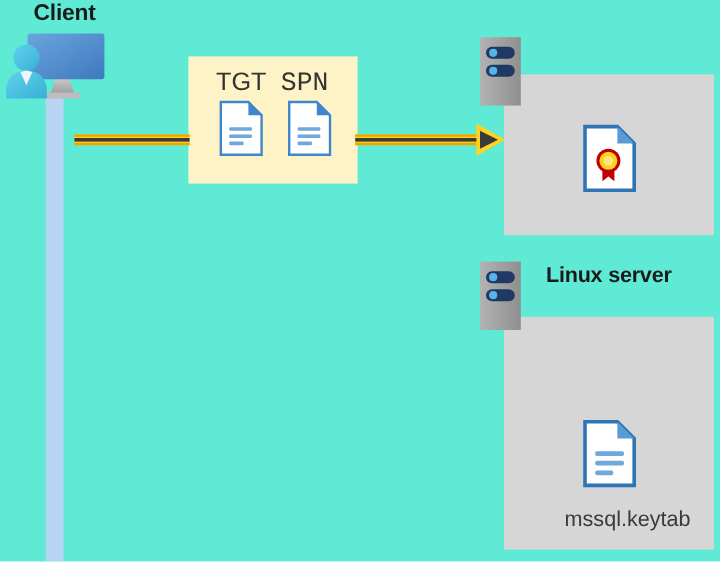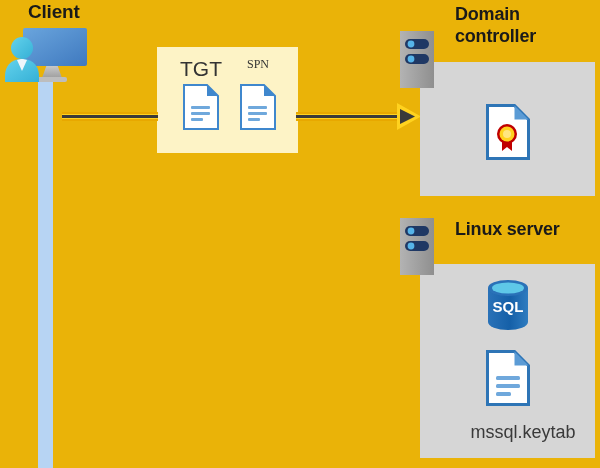--- a/index.html
+++ b/index.html
@@ -8,21 +8,21 @@
     padding: 0;
     background: #ffffff;
   }
   body {
     font-family: "Liberation Sans", sans-serif;
   }
   #canvas {
     position: relative;
     width: 600px;
     height: 468px;
-    background: #eab308;
+    background: #5eead4;
     overflow: hidden;
   }
 
   
   .abs { position: absolute; }
 
   .title-bold {
     font-family: "Liberation Sans", sans-serif;
     font-weight: bold;
     color: #1a1a1a;
@@ -68,24 +68,24 @@
     width: 46px;
     text-align: center;
     font-size: 21px;
     color: #333333;
     font-family: "Liberation Sans", sans-serif;
   }
   #spn-label {
     left: 234px;
     top: 57px;
     width: 48px;
-    text-align: center;
-    font-size: 12px;
+    text-align: left;
+    font-size: 22px;
     color: #333333;
-    font-family: Liberation Serif, serif;
+    font-family: Liberation Mono, monospace;
   }
   #tgt-doc { left: 183px; top: 84px; width: 36px; height: 46px; }
   #spn-doc { left: 240px; top: 84px; width: 36px; height: 46px; }
 
   
   .flow-seg { height: 9px; }
   #flow-seg-1 { left: 62px;  top: 112px; width: 96px; }
   #flow-seg-2 { left: 296px; top: 112px; width: 106px; }
   .flow-seg-inner {
     position: absolute;
@@ -244,24 +244,20 @@
         </linearGradient>
       </defs>
       <rect x="0" y="0" width="34" height="57" fill="url(#gTowerA)"></rect>
       <rect x="5" y="8" width="24" height="10" rx="5" fill="#1f3864"></rect>
       <circle cx="11" cy="13" r="3.4" fill="#56b4e9"></circle>
       <rect x="5" y="23" width="24" height="10" rx="5" fill="#1f3864"></rect>
       <circle cx="11" cy="28" r="3.4" fill="#56b4e9"></circle>
     </svg>
   </div>
 
-  <div class="abs title-bold" id="dc-title">
-    <div>Domain</div>
-    <div>controller</div>
-  </div>
 
   <div class="abs" id="cert-doc">
     <svg viewBox="0 0 44 56" width="44" height="56">
       <path d="M1.5 1.5 h27 l14 14 v39 h-41 z" fill="#ffffff" stroke="#2e75b6" stroke-width="3"></path>
       <path d="M28.5 1.5 l14 14 h-14 z" fill="#5b9bd5"></path>
 
       <path d="M16 34 l0 13 l5 -4 l5 4 l0 -13 z" fill="#c00000"></path>
 
       <circle cx="21" cy="30" r="10" fill="#c00000"></circle>
       <circle cx="21" cy="30" r="7.5" fill="#ffd21f"></circle>
@@ -276,35 +272,20 @@
       <rect x="0" y="0" width="34" height="57" fill="url(#gTowerA)"></rect>
       <rect x="5" y="8" width="24" height="10" rx="5" fill="#1f3864"></rect>
       <circle cx="11" cy="13" r="3.4" fill="#56b4e9"></circle>
       <rect x="5" y="23" width="24" height="10" rx="5" fill="#1f3864"></rect>
       <circle cx="11" cy="28" r="3.4" fill="#56b4e9"></circle>
     </svg>
   </div>
 
   <div class="abs title-bold" id="linux-title">Linux server</div>
 
-  <div class="abs" id="sql-db">
-    <svg viewBox="0 0 48 54" width="48" height="54">
-      <defs>
-        <linearGradient id="gSql" x1="0" y1="0" x2="1" y2="0">
-          <stop offset="0%" stop-color="#2a72b8"></stop>
-          <stop offset="55%" stop-color="#1560a8"></stop>
-          <stop offset="100%" stop-color="#2f7cc0"></stop>
-        </linearGradient>
-      </defs>
-      <path d="M4 10 h40 v34 a20 8 0 0 1 -40 0 z" fill="url(#gSql)"></path>
-      <ellipse cx="24" cy="10" rx="20" ry="8" fill="#2a72b8"></ellipse>
-      <ellipse cx="24" cy="10" rx="16" ry="5.6" fill="#5ec8e8"></ellipse>
-      <text x="24" y="34" font-family="Liberation Sans, sans-serif" font-size="15" font-weight="bold" fill="#ffffff" text-anchor="middle">SQL</text>
-    </svg>
-  </div>
 
   <div class="abs" id="keytab-doc">
     <svg viewBox="0 0 44 56" width="44" height="56">
       <path d="M1.5 1.5 h27 l14 14 v39 h-41 z" fill="#ffffff" stroke="#2e75b6" stroke-width="3"></path>
       <path d="M28.5 1.5 l14 14 h-14 z" fill="#5b9bd5"></path>
       <rect x="10" y="26" width="24" height="4" rx="1.5" fill="#6fa8dc"></rect>
       <rect x="10" y="34" width="24" height="4" rx="1.5" fill="#6fa8dc"></rect>
       <rect x="10" y="42" width="15" height="4" rx="1.5" fill="#6fa8dc"></rect>
     </svg>
   </div>

